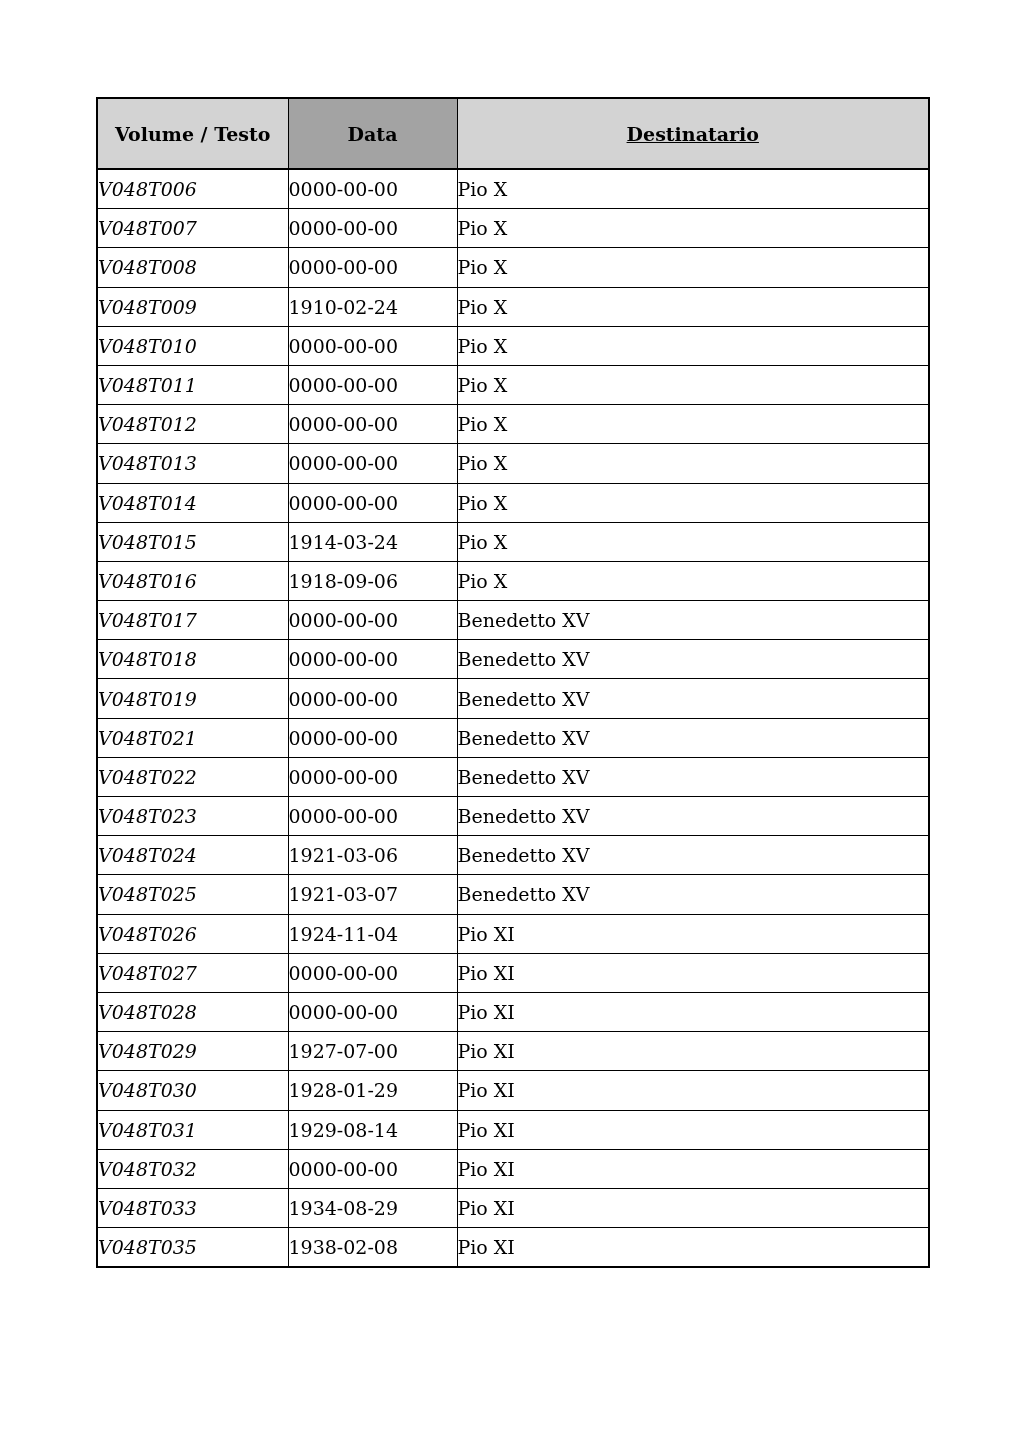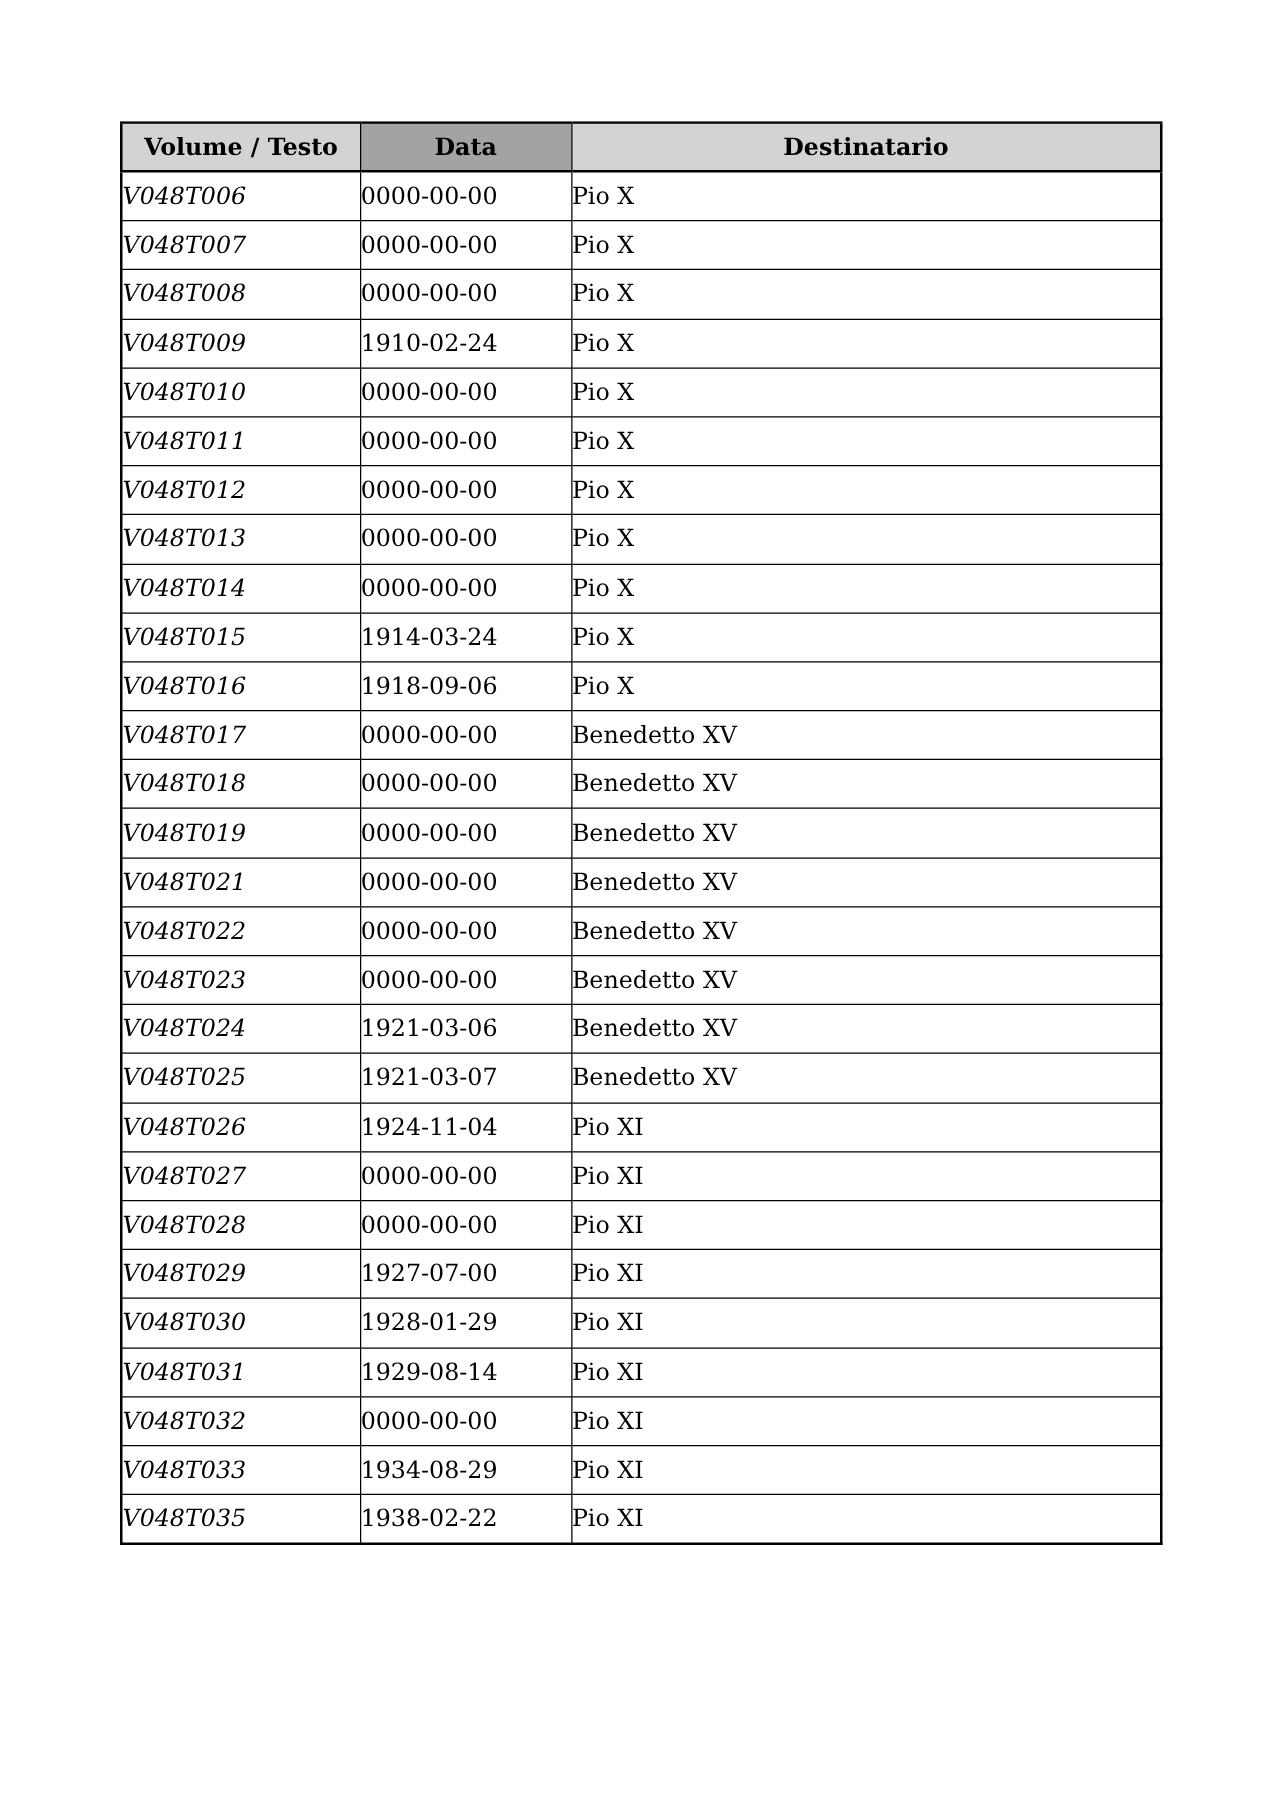--- a/index.html
+++ b/index.html
@@ -31,21 +31,21 @@
     font-size: 19px;
   }
   table.doc-table th {
     background: #d3d3d3;
     border: 1px solid #000000;
     border-top-width: 2px;
     border-bottom-width: 2px;
     height: 37px;
     font-weight: bold;
     text-align: center;
-    padding: 0;
+    padding: 16px;
     font-size: 19px;
   }
   table.doc-table td {
     border: 1px solid #000000;
     height: 38.2px;
     vertical-align: middle;
     padding: 0;
     white-space: nowrap;
     overflow: hidden;
   }
@@ -60,21 +60,21 @@
   <table class="doc-table">
     <colgroup>
       <col style="width:191px">
       <col style="width:169px">
       <col style="width:472px">
     </colgroup>
     <thead>
       <tr>
         <th style="background: rgb(211, 211, 211);">Volume / Testo</th>
         <th style="background: #a3a3a3; margin-top: 44px;">Data</th>
-        <th style="background: rgb(211, 211, 211);">Destinatario</th>
+        <th style="background: rgb(211, 211, 211); text-decoration: underline;">Destinatario</th>
       </tr>
     </thead>
     <tbody>
         <tr>
     <td class="col-volume">V048T006</td>
     <td class="col-data">0000-00-00</td>
     <td class="col-dest">Pio X</td>
   </tr>
         <tr>
     <td class="col-volume">V048T007</td>
@@ -201,18 +201,18 @@
     <td class="col-data">0000-00-00</td>
     <td class="col-dest">Pio XI</td>
   </tr>
         <tr>
     <td class="col-volume">V048T033</td>
     <td class="col-data">1934-08-29</td>
     <td class="col-dest">Pio XI</td>
   </tr>
         <tr>
     <td class="col-volume">V048T035</td>
-    <td class="col-data">1938-02-22</td>
+    <td class="col-data">1938-02-08</td>
     <td class="col-dest">Pio XI</td>
   </tr>
       </tbody>
   </table>
 </div>
 
 </body></html>

